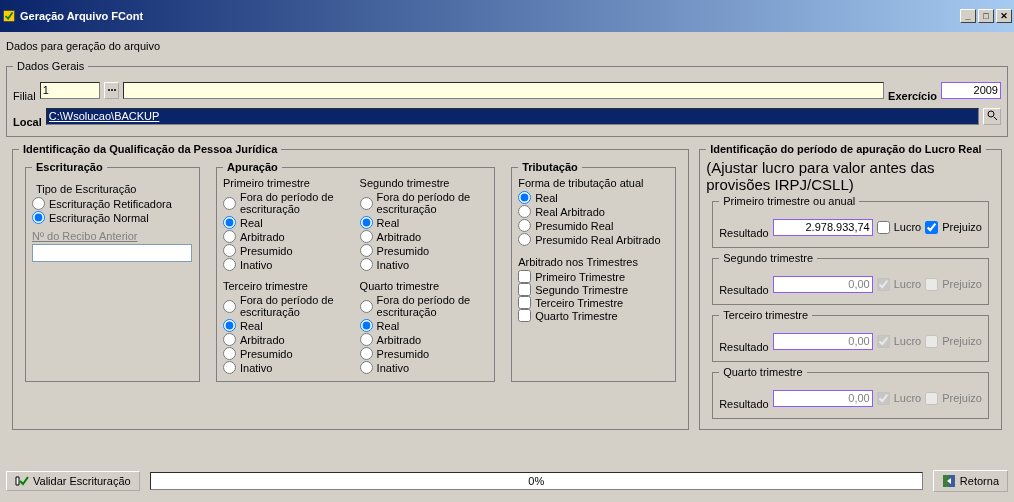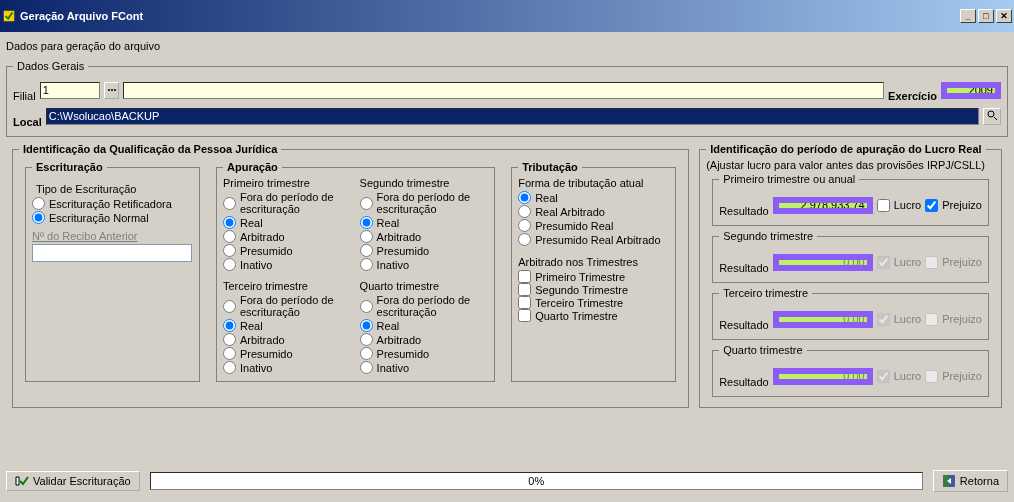--- a/index.html
+++ b/index.html
@@ -13,21 +13,21 @@
 
 .subtitle { padding: 8px 6px 6px; color:#000; }
 
 fieldset { border: 1px solid #808080; border-radius:0; margin: 2px 6px 4px; padding: 4px 6px 6px; position:relative; }
 legend { padding: 0 4px; color:#003399; font-weight:normal; }
 fieldset.section > legend { color:#003399; }
 fieldset.groupbox > legend { color:#000; }
 
 .row { display:flex; align-items:center; gap:4px; margin:2px 0; }
 label.lbl { color:#000; white-space:nowrap;margin-top:12px; }
-input.text { border:6px solid #8b5cf6; background:#bef264; height:17px; padding:1px 2px; }
+input.text { border:1px solid #8b5cf6; background:#ffffff; height:17px; padding:1px 2px; }
 input.text.sunk { border:1px inset #808080; background:#ffffe1; }
 input.text.highlight { background:#0a246a; color:#fff; }
 input.text.right { text-align:right; }
 input.text.dim { color:#808080; }
 button.small { background:#d4d0c8; border:1px outset #fff; height:17px; padding:0 2px; cursor:pointer; }
 
 .radio { display:flex; align-items:center; gap:4px; margin:1px 0; cursor:pointer; }
 .radio input { margin:0; }
 .check { display:flex; align-items:center; gap:4px; cursor:pointer; }
 .check input { margin:0; }
@@ -46,21 +46,21 @@
 .recibo-label { color:#808080; text-decoration:underline; margin-top:6px; display:block; }
 .recibo-input { width:160px; height:18px; border:1px solid #7f9db9; background:#fff; margin-top:2px; }
 
 .apur-cols { display:flex; gap:8px; }
 .apur-col { flex:1; }
 .apur-title { margin-bottom:2px; }
 .svg-ico { vertical-align:middle; }
 
 .result-row { display:flex; align-items:center; gap:4px; margin:4px 0 2px; }
 .result-row input.text { width:100px; }
-.hint { color:#000; margin-bottom:2px; font-size:11px; }
+.hint { color:#000; margin-bottom:2px; font-size:15px; }
 
 .exerc-lbl { font-weight:bold; color:#000; }
 </style>
 </head>
 <body>
 
 <div class="titlebar">
   <svg class="icon svg-ico" viewBox="0 0 16 16">
       <rect x="2" y="2" width="12" height="12" fill="#ffcc00"></rect>
       <path d="M4 8 L7 11 L12 4" stroke="#008000" stroke-width="2" fill="none"></path>
@@ -86,21 +86,21 @@
           <circle cx="5" cy="5" r="1"></circle>
           <circle cx="8" cy="5" r="1"></circle>
         </svg>
     </button>
     <input class="text sunk" style="flex: 1 1 0%;">
     <label class="lbl exerc-lbl">Exercício</label>
     <input class="text right" style="width: 60px;" value="2009">
   </div>
   <div class="row">
     <label class="lbl" style="font-weight:bold">Local</label>
-    <input class="text sunk highlight" style="flex: 1 1 0%;" value="C:\Wsolucao\BACKUP">
+    <input class="text sunk highlight" style="flex: 1 1 0%; text-decoration: underline;" value="C:\Wsolucao\BACKUP">
     <button class="small">
       <svg width="12" height="12">
           <circle cx="5" cy="5" r="3" stroke="#000" fill="none"></circle>
           <line x1="8" y1="8" x2="11" y2="11" stroke="#000"></line>
         </svg>
     </button>
   </div>
 </fieldset>
 
 <div class="main-grid">

